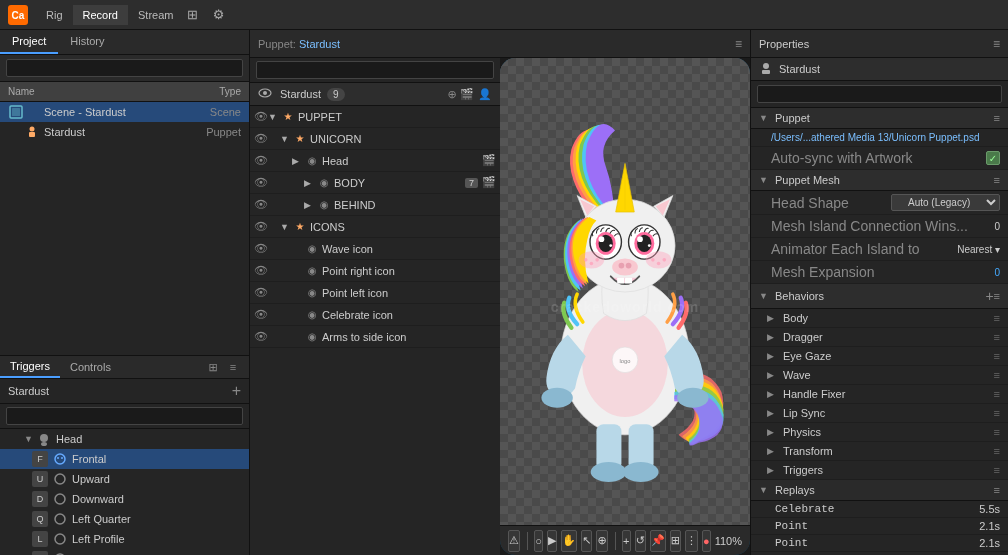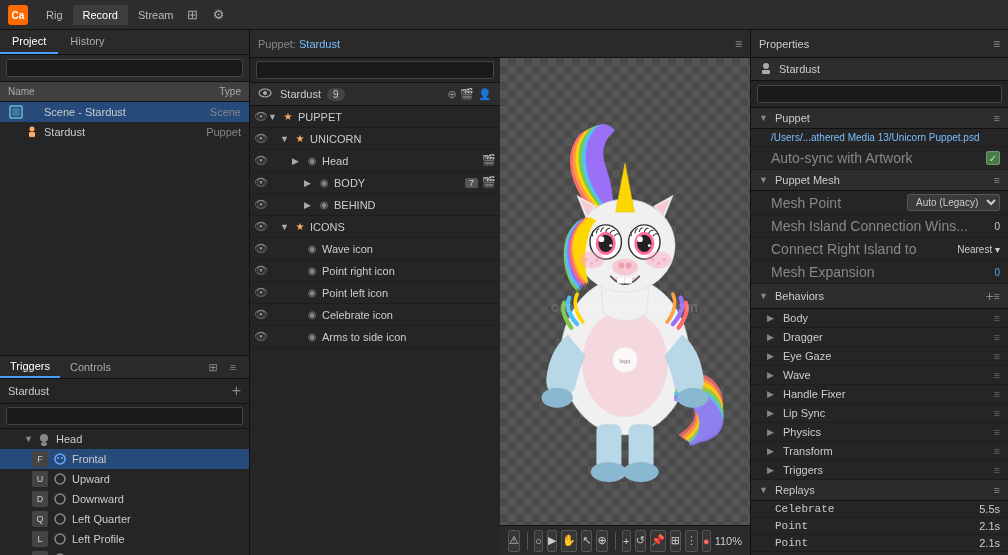--- a/index.html
+++ b/index.html
@@ -418,20 +418,21 @@
       color: #888;
       font-size: 11px;
     }
 
     
     .viewport {
       flex: 1;
       position: relative;
       background: #0c4a6e;
       overflow: hidden;
+      border-radius: 15px;
     }
 
     .checkerboard {
       position: absolute;
       top: 0; left: 0; right: 0; bottom: 30px;
       background-image:
         linear-gradient(45deg, #4a4a4a 25%, transparent 25%),
         linear-gradient(-45deg, #4a4a4a 25%, transparent 25%),
         linear-gradient(45deg, transparent 75%, #4a4a4a 75%),
         linear-gradient(-45deg, transparent 75%, #4a4a4a 75%);
@@ -561,21 +562,21 @@
       align-items: center;
       justify-content: center;
       color: #9f9;
       font-size: 10px;
     }
     .rp-select {
       background: #3a3a3a;
       border: 1px solid #555;
       color: #ccc;
       font-size: 10px;
-      padding: 1px 4px;
+      padding: 1px 12px;
       border-radius: 2px;
     }
 
     .right-behavior-row {
       display: flex;
       align-items: center;
       padding: 3px 8px 3px 16px;
       border-bottom: 1px solid #1e1e1e;
       cursor: pointer;
     }
@@ -1063,33 +1064,33 @@
         <span class="rp-label">Auto-sync with Artwork</span>
         <div class="rp-checkbox">✓</div>
       </div>
 
       <div class="right-section-header">
         <span class="rs-expand">▼</span>
         <span class="rs-title">Puppet Mesh</span>
         <span class="rs-menu">≡</span>
       </div>
       <div class="right-property">
-        <span class="rp-label">Mesh Point</span>
+        <span class="rp-label">Head Shape</span>
         <select class="rp-select">
           <option>Auto (Legacy)</option>
           <option>Auto</option>
           <option>Manual</option>
         </select>
       </div>
       <div class="right-property">
         <span class="rp-label">Mesh Island Connection Wins...</span>
         <span class="rp-value">0</span>
       </div>
       <div class="right-property">
-        <span class="rp-label">Connect Right Island to</span>
+        <span class="rp-label">Animator Each Island to</span>
         <span class="rp-value">Nearest ▾</span>
       </div>
       <div class="right-property">
         <span class="rp-label">Mesh Expansion</span>
         <span class="rp-value" style="color:#4af;">0</span>
       </div>
 
       <div class="right-section-header">
         <span class="rs-expand">▼</span>
         <span class="rs-title">Behaviors</span>

